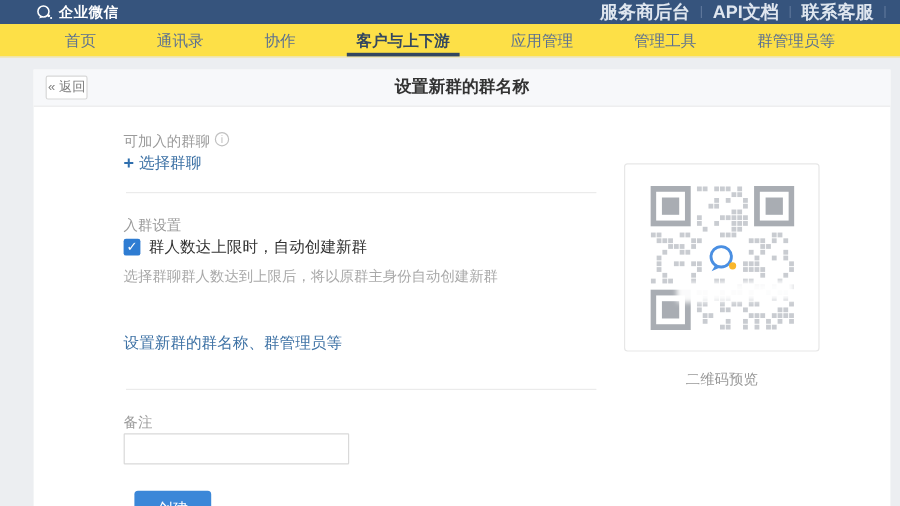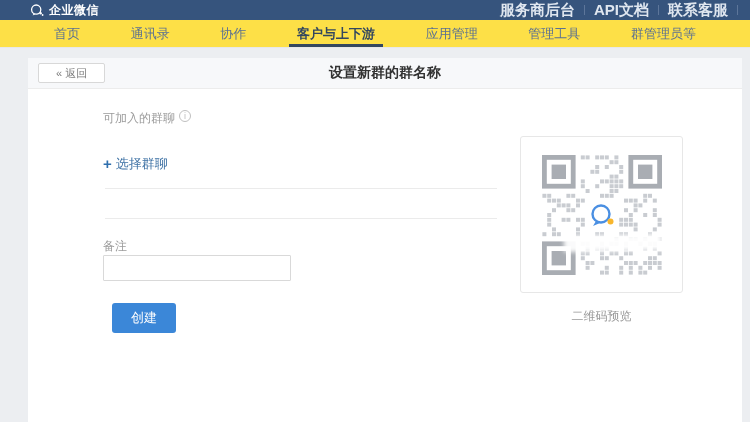--- a/index.html
+++ b/index.html
@@ -40,38 +40,38 @@
   
   .page { padding: 10px 8px 0 28px; }
   .card { background: #fff; height: 364px; }
   .card-header {
     height: 31px; background: #f7f8fa; border-bottom: 1px solid #ececec;
     position: relative; display: flex; align-items: center; justify-content: center;
   }
   .back-btn {
     position: absolute; left: 10px; top: 5px;
     background: #fff; border: 1px solid #d8d8d8; border-radius: 2px;
-    font-size: 11px; color: #7c7c7c; padding: 2px 17px; cursor: pointer;
+    font-size: 11px; color: #7c7c7c; padding: 2px 1px; cursor: pointer;
     line-height: 14px;
   }
   .card-title { font-size: 14px; font-weight: bold; color: #333; }
   .card-body { display: flex; padding-top: 16px; height: 332px; }
   .form-col { flex: 1; padding-left: 75px; }
   .form-row { display: flex; flex-direction: column; }
   .form-label {
     width: 114px; font-size: 12px; color: #9b9b9b; padding-top: 3px;
     display: flex; align-items: flex-start;
   }
   .info-icon {
     display: inline-block; width: 12px; height: 12px; margin-left: 4px;
     border: 1px solid #c0c0c0; border-radius: 50%;
     font-size: 9px; line-height: 10px; text-align: center; color: #c0c0c0;
     font-style: normal;
   }
-  .link { color: #3e72a5; font-size: 13px; cursor: pointer; text-decoration: none; margin-top: 28px; }
+  .link { color: #3e72a5; font-size: 13px; cursor: pointer; text-decoration: none; }
   .plus-glyph { color: #2f6fae; font-weight: bold; font-size: 15px; margin-right: 4px; vertical-align: -1px; }
   .divider { border: 0; border-top: 1px solid #ebebeb; width: 392px; margin: 15px 0 0 2px; }
   .checkbox-line { display: flex; align-items: center; }
   .checkbox {
     width: 14px; height: 14px; background: #2e7cd2; border-radius: 2px;
     color: #fff; font-size: 11px; line-height: 14px; text-align: center;
     margin-right: 7px; cursor: pointer; flex: none;
   }
   .checkbox-label { font-size: 13px; color: #333; }
   .helper { font-size: 12px; color: #a9a9a9; margin-top: 7px; }
@@ -146,20 +146,33 @@
             <i class="info-icon">i</i>
           </div>
           <a class="link">
             <span class="plus-glyph">+</span><span>选择群聊</span>
           </a>
         </div>
 
         <hr class="divider">
 
         
+        <div class="form-row" style="margin-top:16px;">
+          <div class="form-label">
+            <span>入群设置</span>
+          </div>
+          <div>
+            <div class="checkbox-line">
+              <span class="checkbox" id="auto-create-checkbox">✓</span>
+              <span class="checkbox-label">群人数达上限时，自动创建新群</span>
+            </div>
+            <div class="helper">选择群聊群人数达到上限后，将以原群主身份自动创建新群</div>
+            <a class="link settings-link">设置新群的群名称、群管理员等</a>
+          </div>
+        </div>
 
         <hr class="divider" style="margin-top:29px;">
 
         
         <div class="form-row" style="margin-top:12px;">
           <div class="form-label" style="padding-top:7px;">
             <span>备注</span>
           </div>
           <div>
             <input class="remark-input" type="text" value="" style="">

